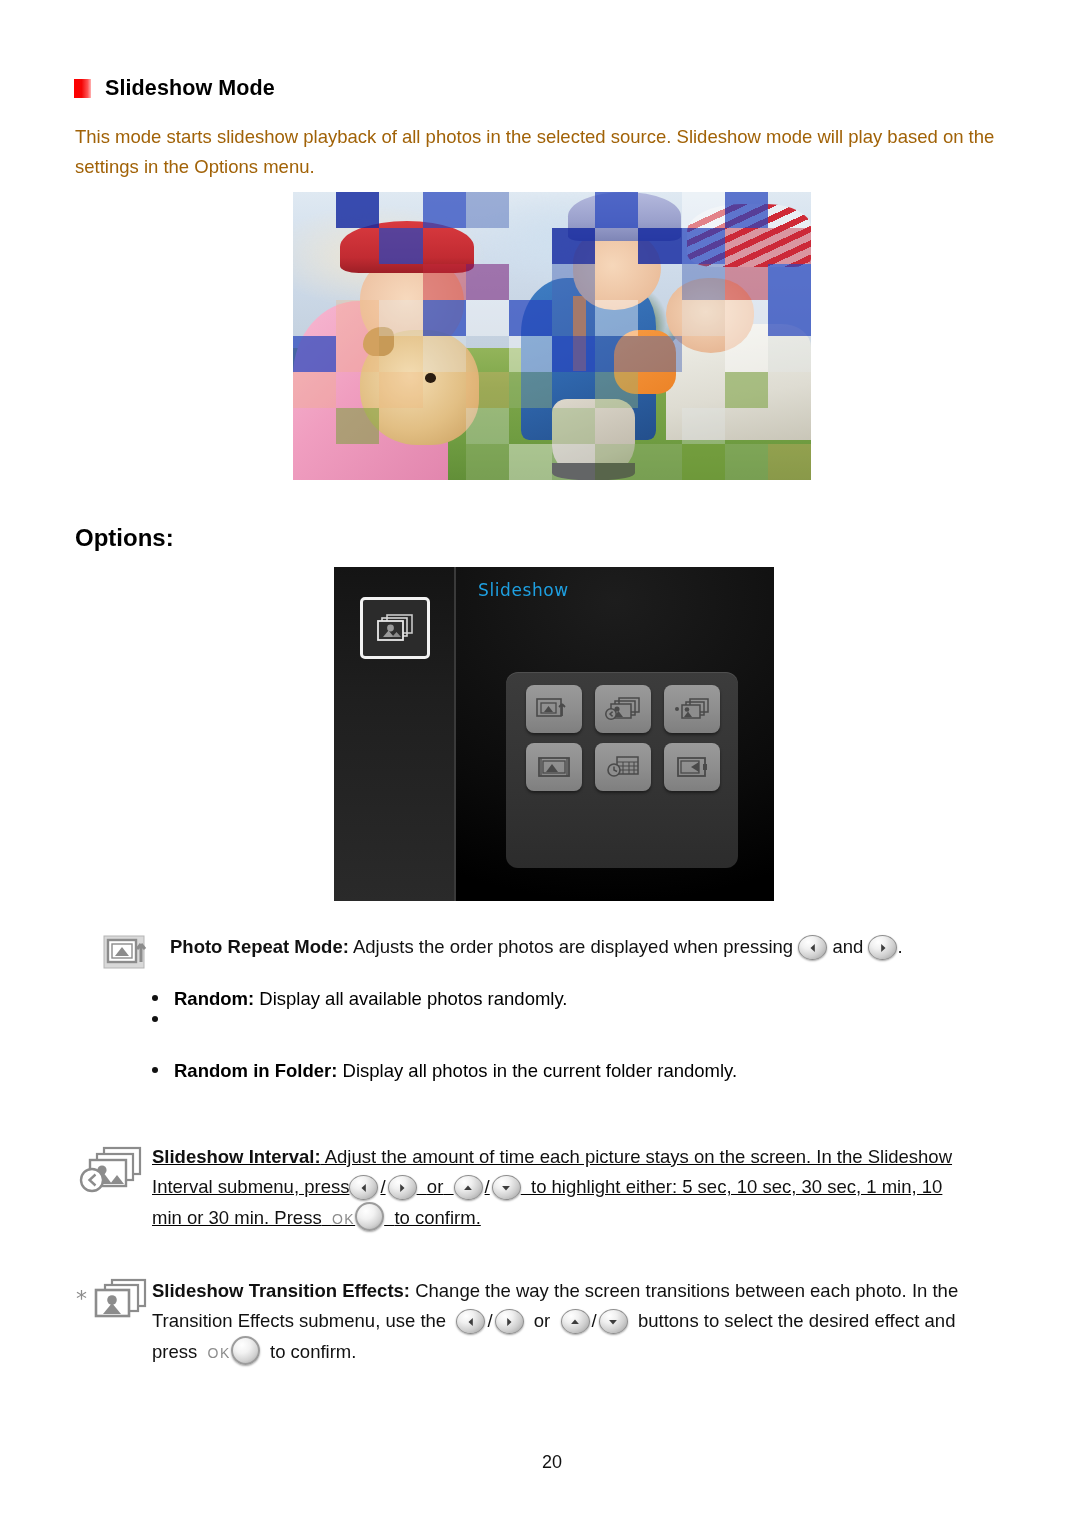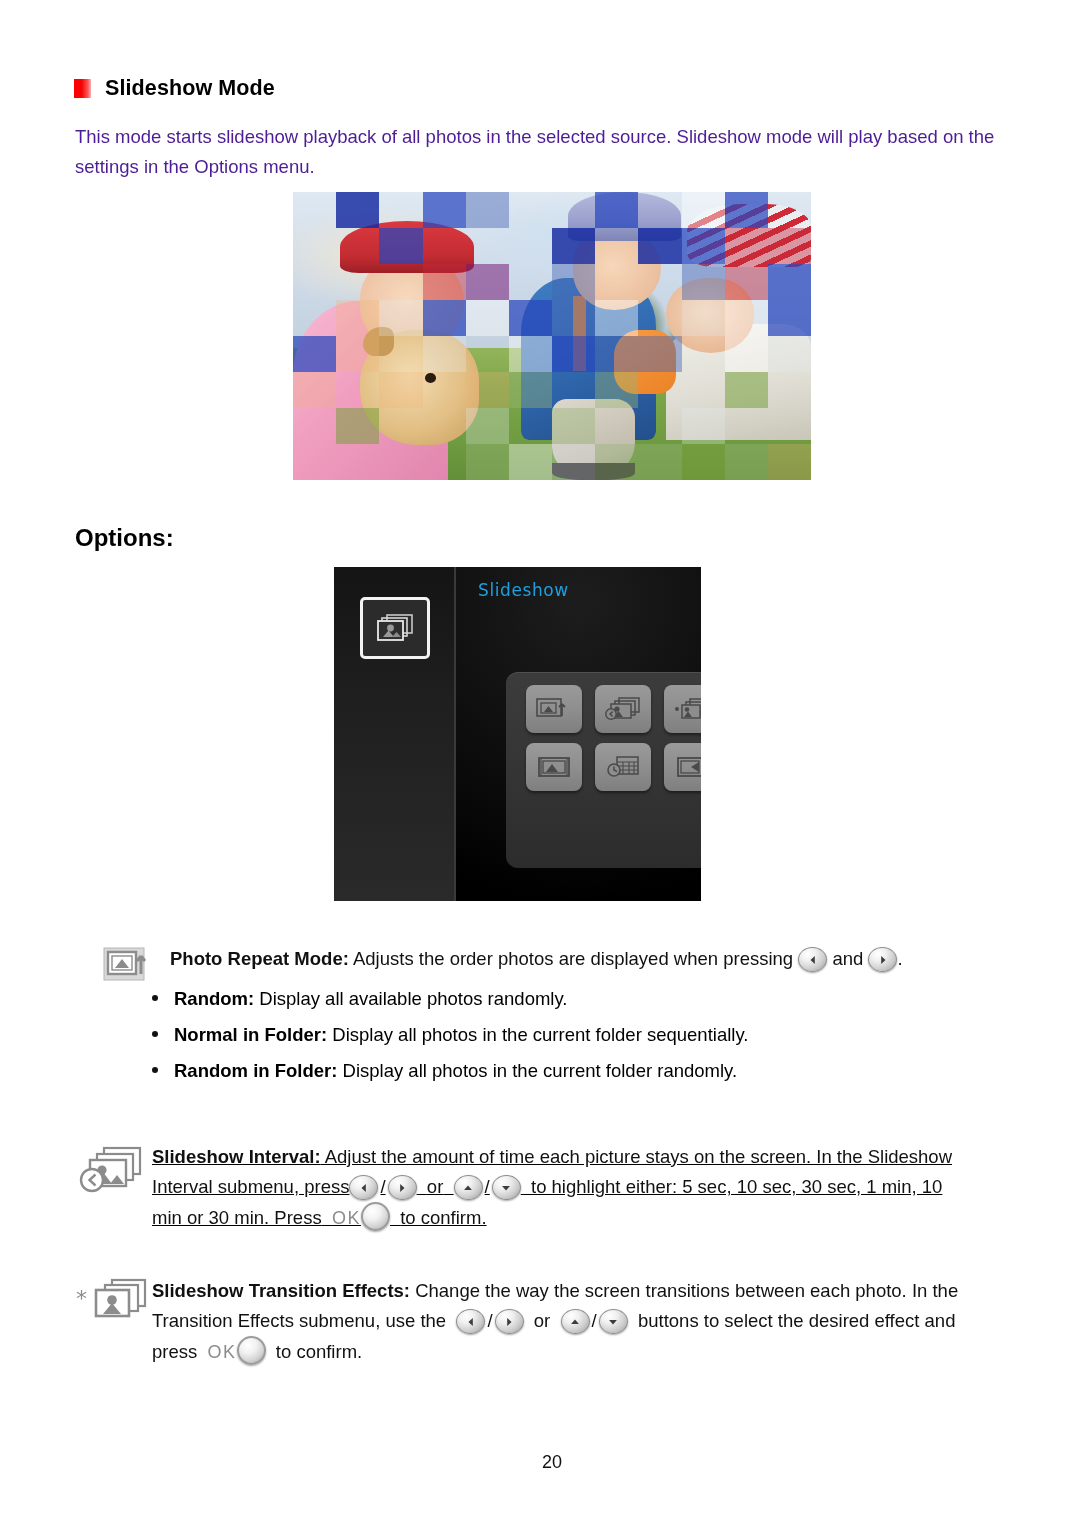--- a/index.html
+++ b/index.html
@@ -45,21 +45,21 @@
   }
 
   
   .intro {
     position: absolute;
     left: 63px;
     top: 122px;
     width: 956px;
     font-size: 18.5px;
     line-height: 30px;
-    color: #4c1d95;
+    color: #a16207;
   }
 
   
   .photo-frame {
     position: absolute;
     left: 281px;
     top: 192px;
     width: 518px;
     height: 288px;
     overflow: hidden;
@@ -193,21 +193,21 @@
     top: 524px;
     font-size: 24px;
     font-weight: bold;
   }
 
   
   .menu-shot {
     position: absolute;
     left: 322px;
     top: 567px;
-    width: 367px;
+    width: 440px;
     height: 334px;
     background: #000;
     overflow: hidden;
   }
   .menu-left {
     position: absolute; left: 0; top: 0; width: 120px; height: 100%;
     background: linear-gradient(180deg, #141414 0%, #1f1f1f 40%, #2a2a2a 100%);
     border-right: 2px solid #3a3a3a;
   }
   .menu-left-icon {
@@ -303,21 +303,21 @@
   .btn-round {
     display: inline-block;
     vertical-align: -7px;
     width: 25px; height: 25px;
     border-radius: 50%;
     background: radial-gradient(circle at 36% 28%, #ffffff 0%, #f2f2f2 34%, #d3d3d3 66%, #ababab 90%, #909090 100%);
     border: 2px solid #9c9c9c;
     box-shadow: 0 1px 2px rgba(0,0,0,0.35);
   }
   .ok-label {
-    font-size: 18px;
+    font-size: 14px;
     color: #8c8c8c;
     letter-spacing: 1.5px;
     font-family: "Liberation Sans", sans-serif;
     text-align: center;
   }
   .sep { padding: 0 2px; }
 
   
   .page-number {
     position: absolute;
@@ -540,21 +540,21 @@
               <path d="M26 8 L18 13 L26 18 Z" fill="#4a4a4a"></path>
               <rect x="30" y="10" width="4" height="6" fill="#4a4a4a"></rect>
             </svg>
           </div>
 
         </div>
       </div>
     </div>
   </div>
 
-  <div class="item" style="left:90px; top:932px; width:940px;margin-top:12px;">
+  <div class="item" style="left:90px; top:932px; width:940px;">
     <div class="item-icon" style="left:0; top:0;">
       <svg width="52" height="42" viewBox="0 0 52 42">
         <rect x="2" y="4" width="40" height="32" fill="#d9d9d9" stroke="#b5b5b5" stroke-width="1"></rect>
         <rect x="6" y="8" width="28" height="22" fill="#ffffff" stroke="#8c8c8c" stroke-width="2.4"></rect>
         <rect x="10" y="12" width="20" height="14" fill="#ffffff" stroke="#8c8c8c" stroke-width="1.4"></rect>
         <path d="M13 24 L20 15 L27 24 Z" fill="#8c8c8c"></path>
         <path d="M39 30 L39 12 M39 12 L35 17 M39 12 L43 17" fill="none" stroke="#8c8c8c" stroke-width="3"></path>
       </svg>
     </div>
     <div class="item-text" style="margin-left:68px;">
@@ -566,21 +566,20 @@
     </div>
   </div>
 
   <div class="bullets" style="top:984px;">
     <div class="bullet-row">
       <span class="bullet-dot"></span>
       <span><b>Random:</b><span> Display all available photos randomly.</span></span>
     </div>
     <div class="bullet-row">
       <span class="bullet-dot"></span>
-      <span><b>Normal in Folder:</b><span> Display all photos in the current folder sequentially.</span></span>
     </div>
     <div class="bullet-row">
       <span class="bullet-dot"></span>
       <span><b>Random in Folder:</b><span> Display all photos in the current folder randomly.</span></span>
     </div>
   </div>
 
   <div class="item" style="left:66px; top:1142px; width:964px;text-decoration:underline;">
     <div class="item-icon" style="left:0; top:2px;">
       <svg width="68" height="56" viewBox="0 0 68 56">

